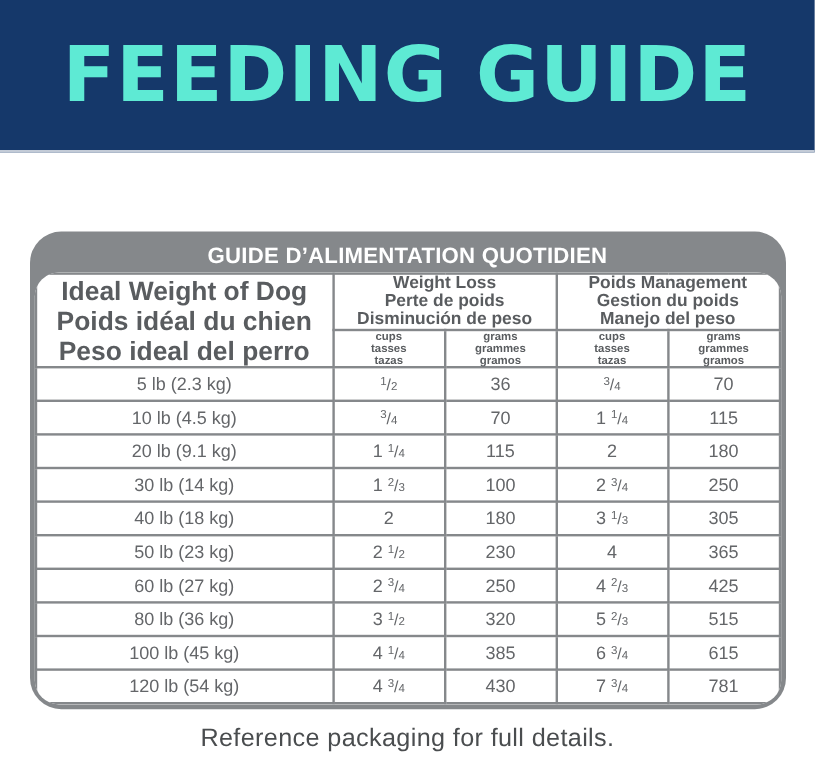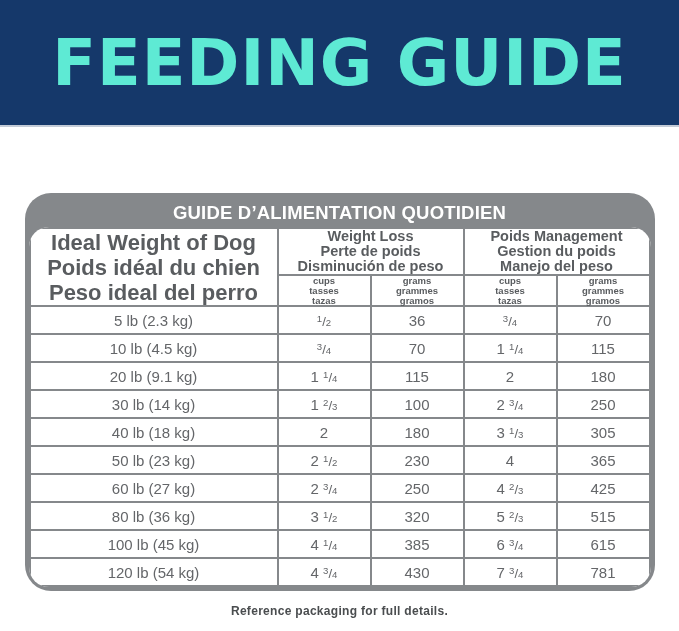--- a/index.html
+++ b/index.html
@@ -90,22 +90,22 @@
     color: #646669;
   }
   .fnum { font-size: 64%; vertical-align: 0.45em; }
   .fden { font-size: 64%; vertical-align: baseline; }
   .fsl  { font-size: 88%; }
 
   
   .footer-note {
     text-align: center;
     margin-top: 13px;
-    font-size: 12px;
-    font-weight: bold;
+    font-size: 21px;
+    font-weight: normal;
     letter-spacing: 0.3px;
     color: #4a4d4f;
   }
 </style>
 </head>
 <body>
 
 <div class="banner">
   <h1 class="banner-title">FEEDING GUIDE</h1>
 </div>

